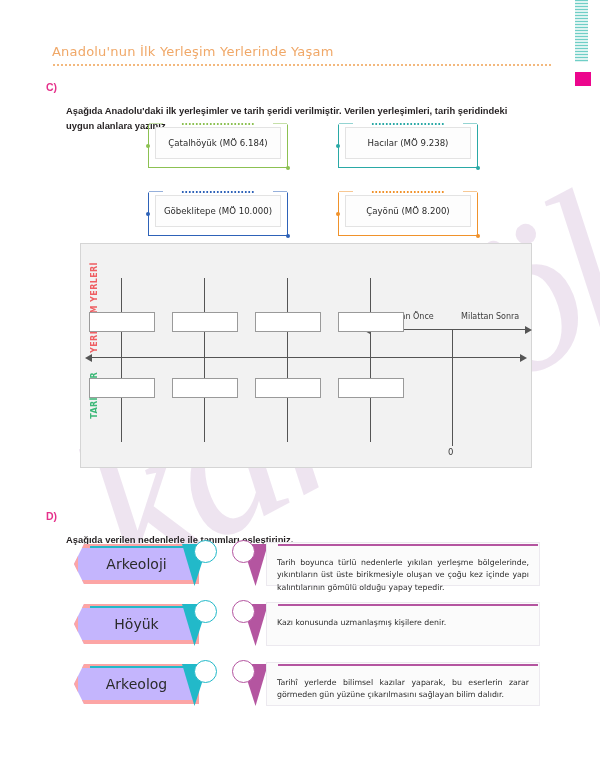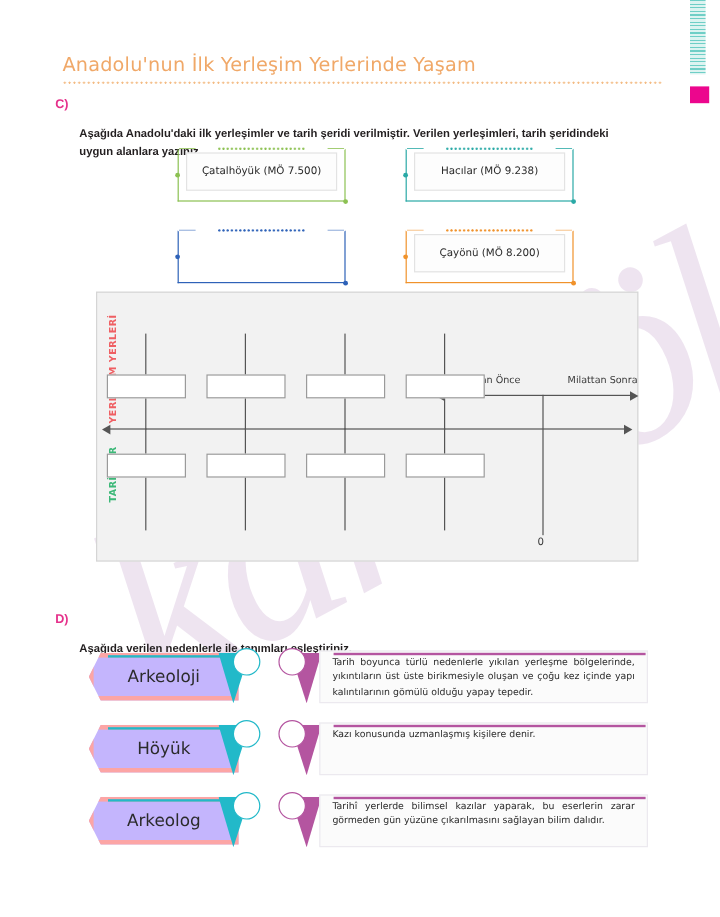--- a/index.html
+++ b/index.html
@@ -37,21 +37,21 @@
   }
   .tab-pink {
     position: absolute; right: 9px; top: 72px;
     width: 16px; height: 14px;
     background: #ec068d;
   }
 
   
   .hdr { position: absolute; left: 52px; top: 44px; width: 500px; }
   .hdr-title {
-    font-size: 16px;
+    font-size: 13px;
     color: #f0a868;
     letter-spacing: .2px;
     font-family: "DejaVu Sans", sans-serif;
   }
   .hdr-rule {
     margin-top: 5px;
     height: 2px;
     background-image: radial-gradient(circle, #f3b87d 0.8px, transparent 1px);
     background-size: 4px 2px;
     background-repeat: repeat-x;
@@ -214,21 +214,21 @@
 
   
   .defn {
     position: absolute; left: 198px; top: 2px;
     width: 282px; min-height: 44px;
   }
   .defn-body {
     position: absolute; left: 8px; right: 0; top: 0; bottom: 0;
     background: #fbfbfb;
     border: 1px solid #ece9ef;
-    padding: 3px 10px 8px 10px;
+    padding: 14px 10px 8px 10px;
     font-size: 7.8px; line-height: 1.58;
     color: #2b2b2b; text-align: justify;
     font-family: "DejaVu Sans", sans-serif;
   }
   .defn-bar {
     position: absolute; left: 20px; right: 2px; top: 2px;
     height: 2px; background: #b455a0;
   }
   .tri-mag {
     position: absolute; left: -16px; top: 2px;
@@ -291,48 +291,49 @@
   <div class="q" id="q-c">
     <div class="q-letter">C)</div>
     <div class="q-text">Aşağıda Anadolu'daki ilk yerleşimler ve tarih şeridi verilmiştir. Verilen yerleşimleri, tarih şeridindeki uygun alanlara yazınız.</div>
   </div>
 
   <div class="cards" id="settlement-cards">
       <div class="card" style="--c: #8cc152;">
         <div class="card-frame"></div>
         <div class="dot dot-l"></div>
         <div class="dot dot-r"></div>
-        <div class="card-inner">Çatalhöyük (MÖ 7.500)</div>
+        <div class="card-inner">Çatalhöyük (MÖ 6.184)</div>
       </div>
       <div class="card" style="--c: #2aa9a6;">
         <div class="card-frame"></div>
         <div class="dot dot-l"></div>
         <div class="dot dot-r"></div>
         <div class="card-inner">Hacılar (MÖ 9.238)</div>
       </div>
       <div class="card" style="--c: #2e62b8;">
         <div class="card-frame"></div>
         <div class="dot dot-l"></div>
         <div class="dot dot-r"></div>
+        <div class="card-inner">Göbeklitepe (MÖ 10.000)</div>
       </div>
       <div class="card" style="--c: #f0922b;">
         <div class="card-frame"></div>
         <div class="dot dot-l"></div>
         <div class="dot dot-r"></div>
         <div class="card-inner">Çayönü (MÖ 8.200)</div>
       </div>
     </div>
 
   <div class="timeline">
     <div class="v-label top">YERLEŞİM YERLERİ</div>
     <div class="v-label bot">TARİHLER</div>
 
     <div class="era-axis"></div>
     <div class="era-label" style="left:297px">Milattan Önce</div>
-    <div class="era-label" style="left:392px">Milattan Sonra</div>
+    <div class="era-label" style="left:380px">Milattan Sonra</div>
     <div class="zero-line"></div>
     <div class="zero-label">0</div>
 
     <div class="axis-h"></div>
 
     <div id="timeline-markers">
         <div class="vline" style="left: 40px; top: 34px; height: 80px;"></div>
         <div class="vline" style="left: 40px; top: 113px; height: 85px;"></div>
         <div class="tbox" style="left: 8px; top: 68px;"></div>
         <div class="tbox" style="left: 8px; top: 134px;"></div>

